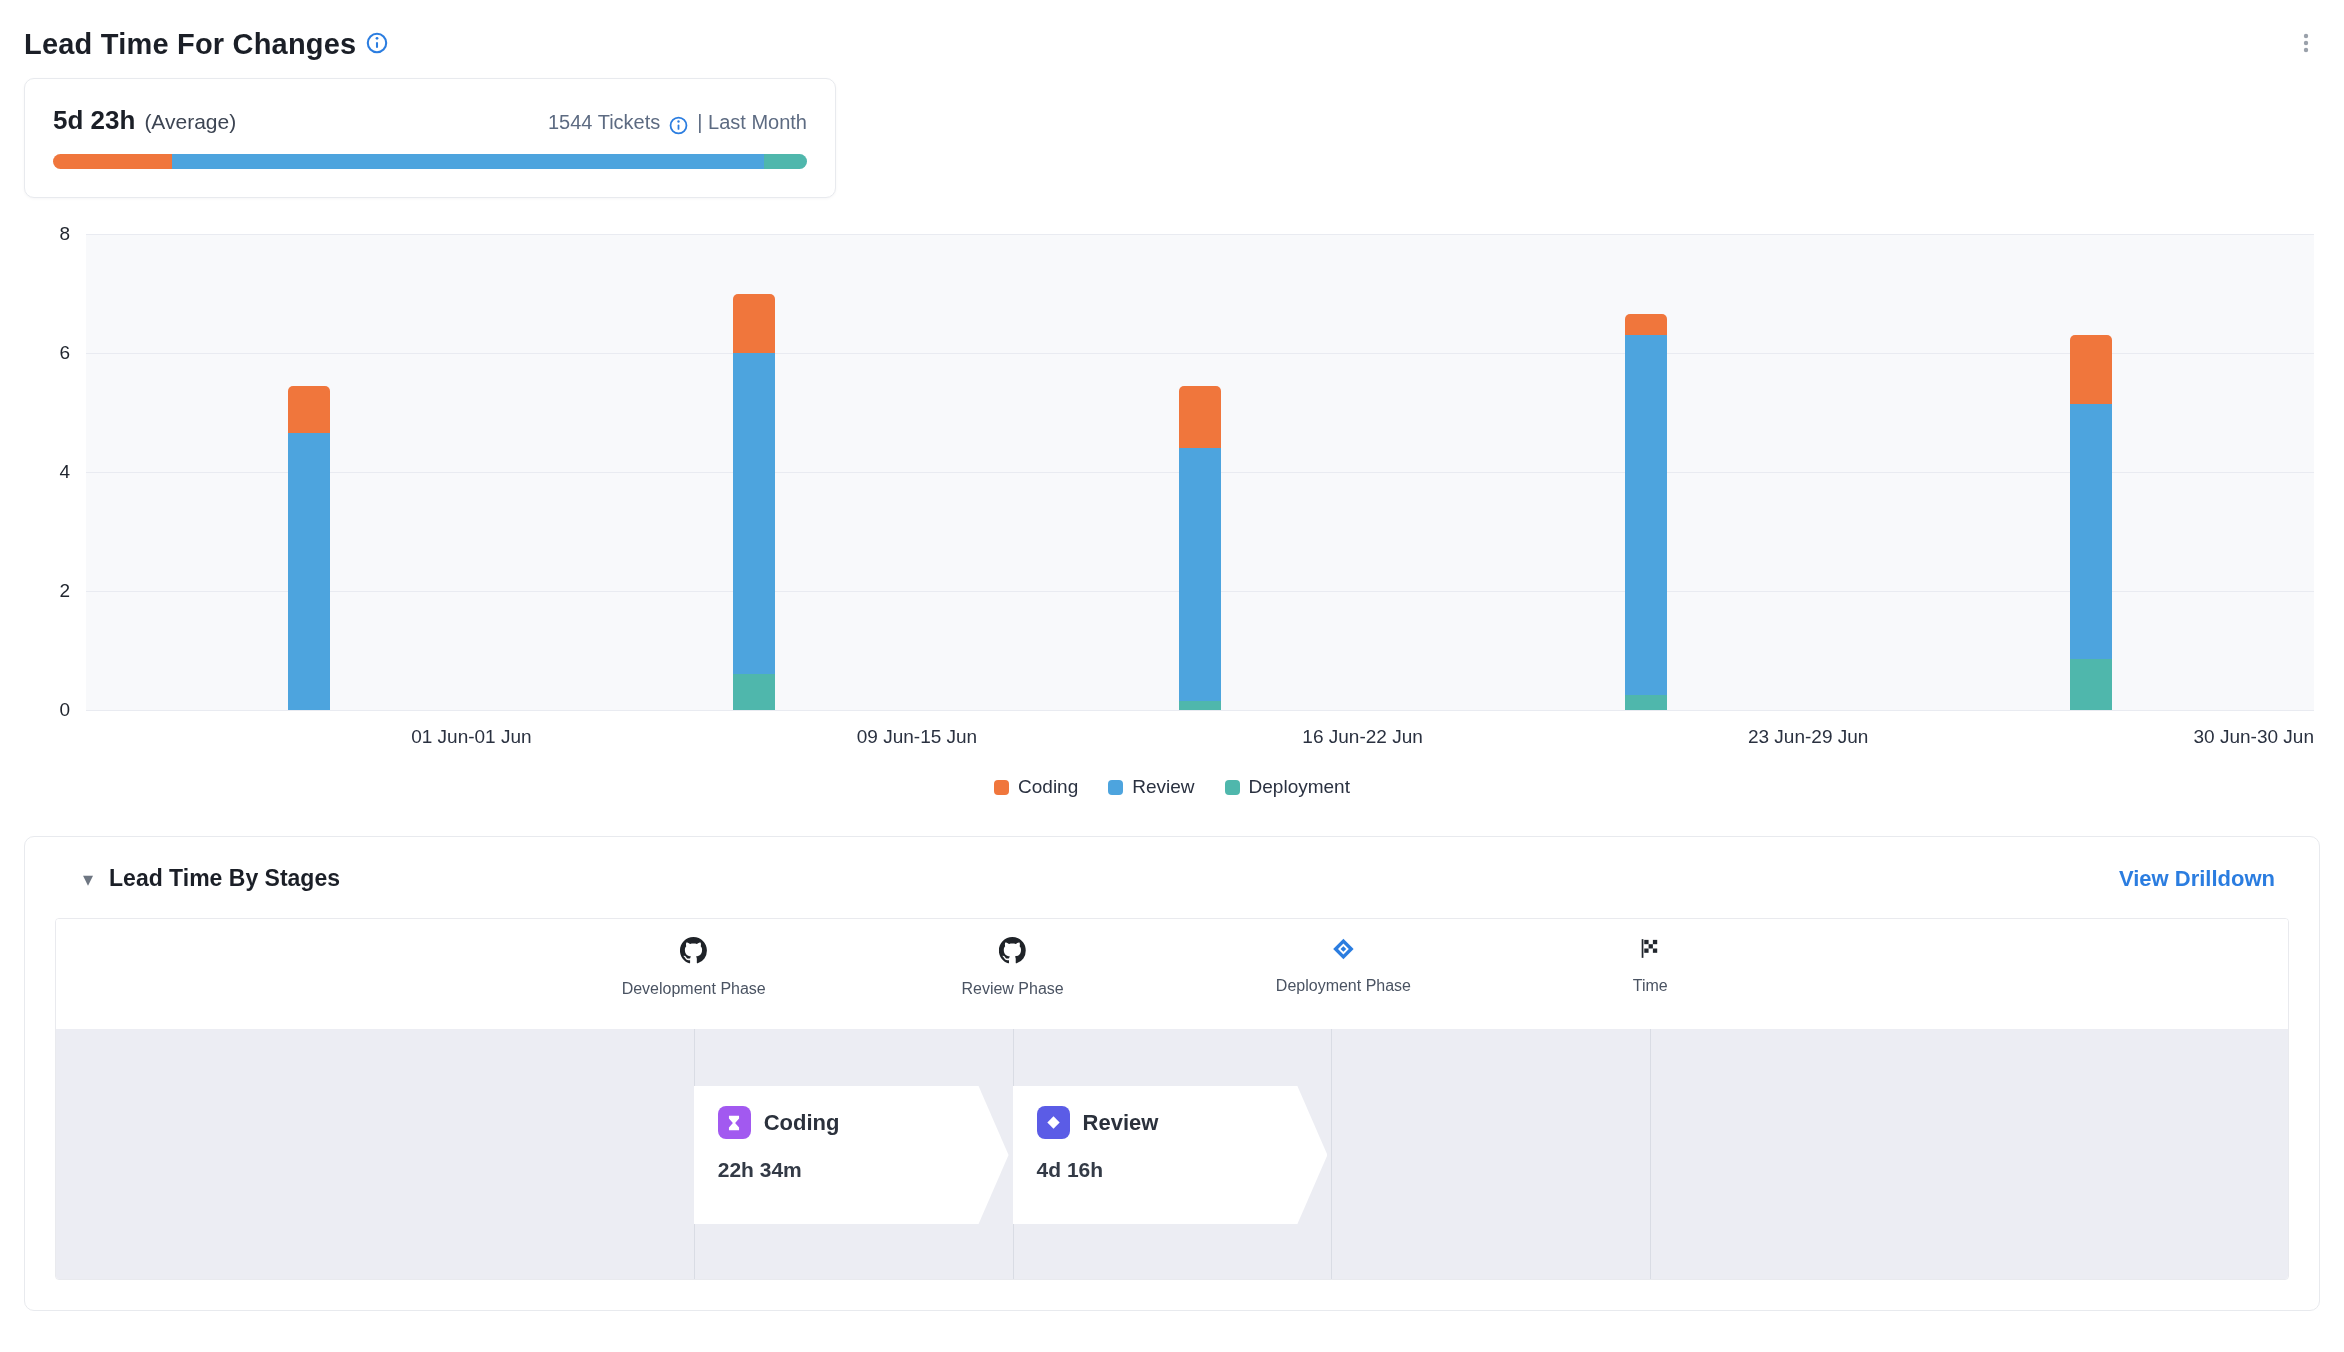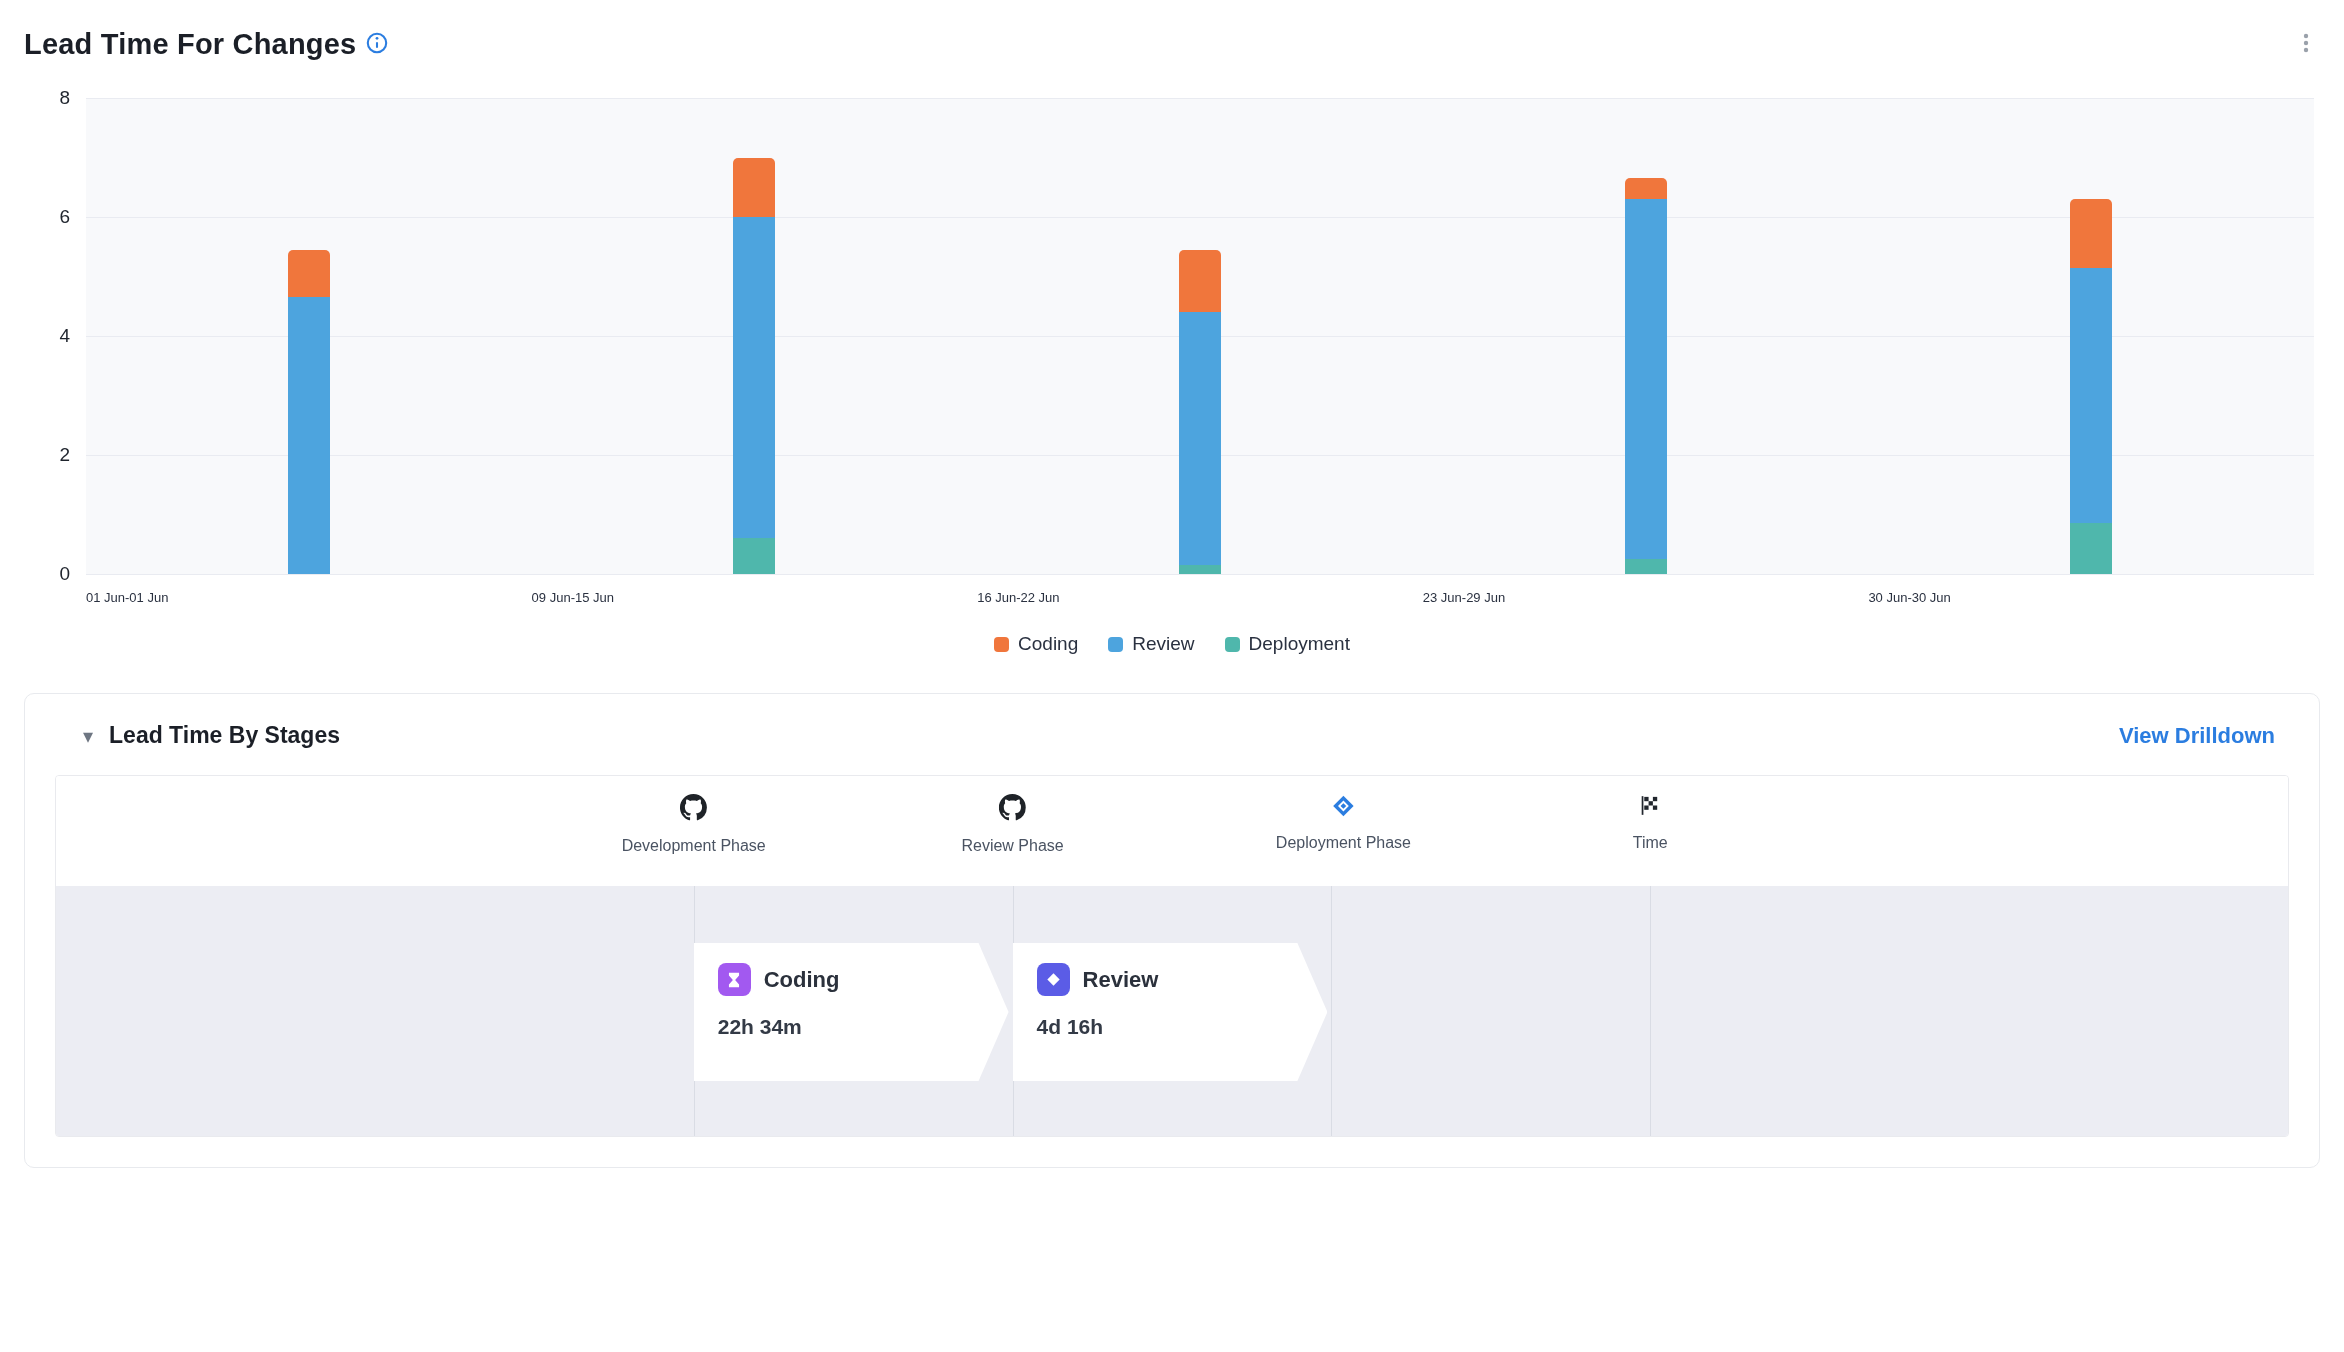--- a/index.html
+++ b/index.html
@@ -39,21 +39,21 @@
   .chart-area { display:flex; }
   .y-axis { width:62px; position:relative; height:476px; flex:none; }
   .ytick { position:absolute; right:16px; transform:translateY(-50%); font-size:19px; color:#1f242d; }
   .plot { flex:1; position:relative; height:476px; background:#f8f9fb; margin-right:6px; }
   .gridline { position:absolute; left:0; right:0; height:1px; background:#e9ebf1; }
   .bar-cols { position:absolute; left:0; right:0; top:0; bottom:0; display:flex; }
   .bar-col { flex:1; display:flex; align-items:flex-end; justify-content:center; }
   .bar { display:flex; flex-direction:column; width:42px; }
   .seg-top { border-radius:5px 5px 0 0; }
   .x-axis { display:flex; margin:16px 6px 0 62px; }
-  .xtick { flex:1; text-align:left; font-size:13px; color:#2a3140; }
+  .xtick { flex:1; text-align:right; font-size:19px; color:#2a3140; }
   .legend { display:flex; justify-content:center; align-items:center; gap:30px; margin-top:28px; }
   .legend-item { display:flex; align-items:center; gap:9px; font-size:19px; color:#2a3140; cursor:pointer; }
   .swatch { width:15px; height:15px; border-radius:4px; flex:none; }
 
   
   .panel { margin-top:38px; border:1px solid #e8eaee; border-radius:10px; background:#fff; }
   .panel-header { display:flex; align-items:center; padding:28px 44px 24px 58px; }
   .caret { font-size:20px; color:#6e7682; margin-right:16px; cursor:pointer; line-height:1; }
   .panel-title { font-size:23px; font-weight:700; color:#1b1f27; }
   .drilldown { margin-left:auto; font-size:22px; font-weight:700; color:#2b7de0; cursor:pointer; text-decoration:none; }
@@ -91,20 +91,42 @@
     </span>
     <span class="kebab">
       <svg width="20" height="22" viewBox="0 0 20 22" fill="#9aa1ab">
           <circle cx="10" cy="4" r="2.2"></circle>
           <circle cx="10" cy="11" r="2.2"></circle>
           <circle cx="10" cy="18" r="2.2"></circle>
         </svg>
     </span>
   </div>
 
+  <div class="summary-card">
+    <div class="summary-top">
+      <span class="avg-value">5d 23h</span>
+      <span class="avg-suffix">(Average)</span>
+      <div class="summary-right">
+        <span>1544 Tickets</span>
+        <span class="tickets-info">
+          <svg viewBox="0 0 16 16" class="info-svg">
+              <circle cx="8" cy="8" r="6.7" fill="none" stroke="#2b7de0" stroke-width="1.5"></circle>
+              <rect x="7.25" y="7.2" width="1.5" height="4.4" rx="0.75" fill="#2b7de0"></rect>
+              <circle cx="8" cy="4.6" r="1" fill="#2b7de0"></circle>
+            </svg>
+        </span>
+        <span>| Last Month</span>
+      </div>
+    </div>
+    <div class="summary-bar">
+        <div style="width: 15.8%; background: rgb(240, 118, 60);"></div>
+        <div style="width: 78.5%; background: rgb(77, 164, 222);"></div>
+        <div style="width: 5.7%; background: rgb(79, 183, 172);"></div>
+      </div>
+  </div>
 
   <div class="chart">
     <div class="chart-area">
       <div class="y-axis">
           <div class="ytick" style="top: 476px;">0</div>
           <div class="ytick" style="top: 357px;">2</div>
           <div class="ytick" style="top: 238px;">4</div>
           <div class="ytick" style="top: 119px;">6</div>
           <div class="ytick" style="top: 0px;">8</div>
         </div>

